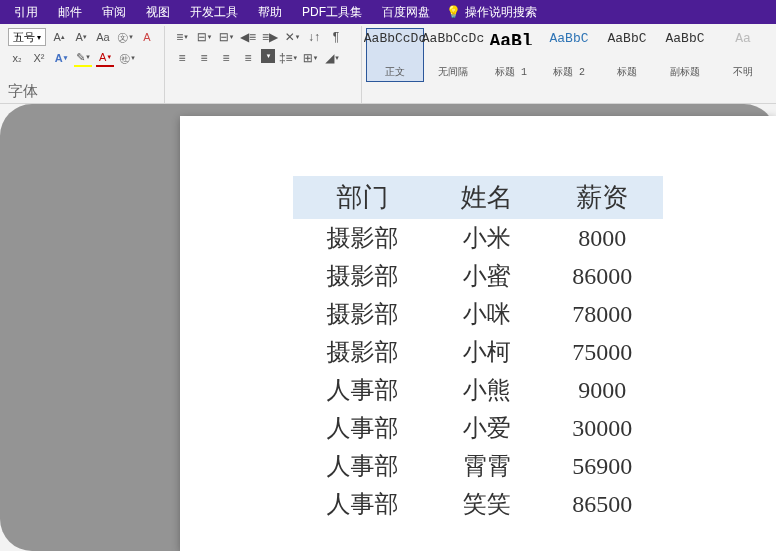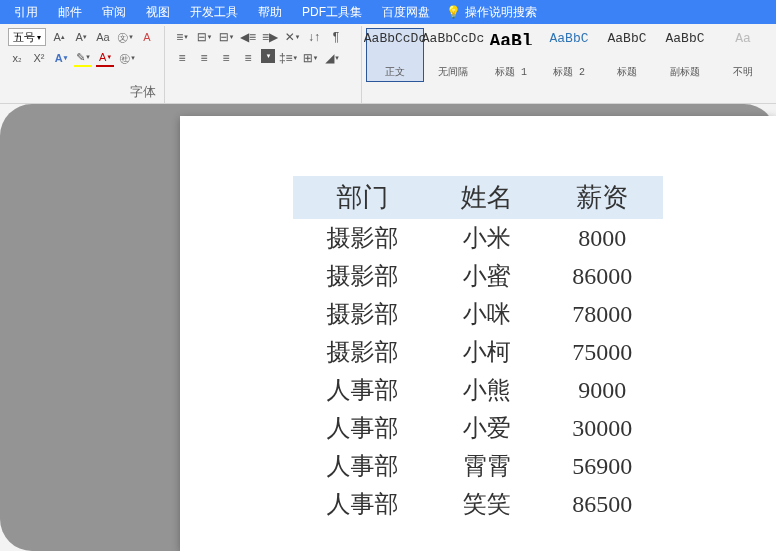--- a/index.html
+++ b/index.html
@@ -7,21 +7,21 @@
       font-family: "Microsoft YaHei", "SimSun", sans-serif;
       background: #f3f3f3;
       width: 776px;
       height: 551px;
       overflow: hidden;
       font-size: 12px;
     }
     
     
     .menubar {
-      background: #3b82f6;
+      background: #4c1d95;
       color: #fff;
       display: flex;
       align-items: center;
       height: 24px;
       padding: 0 4px;
       font-size: 12px;
     }
     .menubar .menu-item {
       padding: 4px 10px;
       cursor: pointer;
@@ -53,22 +53,22 @@
       display: flex;
       flex-direction: column;
       gap: 3px;
     }
     .control-row {
       display: flex;
       align-items: flex-start;
       gap: 4px;
     }
     .group-label {
-      text-align: right;
-      font-size: 13px;
+      text-align: left;
+      font-size: 15px;
       color: #666;
       padding-top: 2px;
     }
     
     
     .font-size-select {
       width: 38px;
       height: 18px;
       border: 1px solid #ababab;
       background: #fff;

